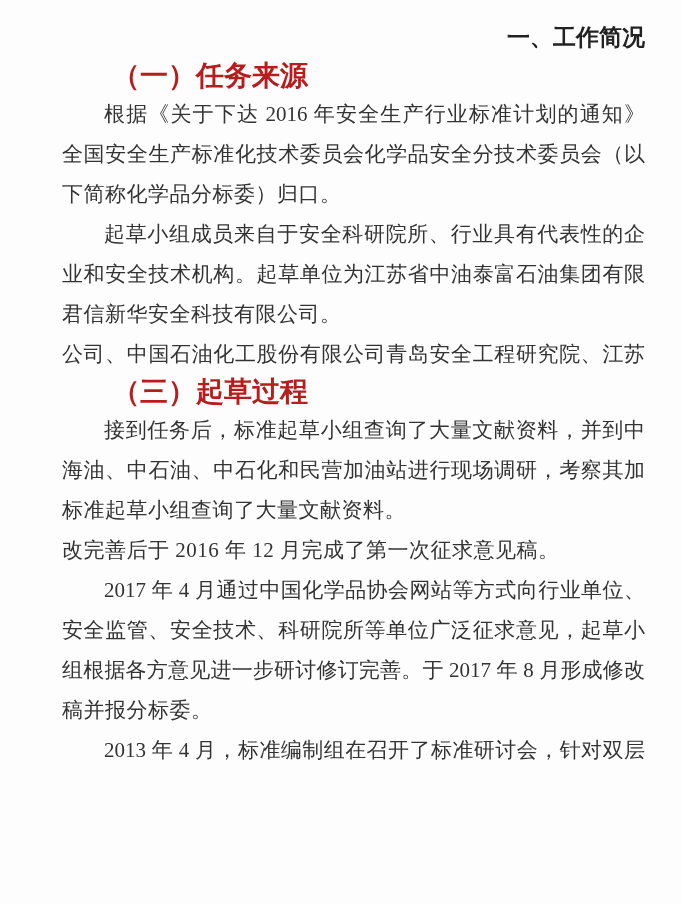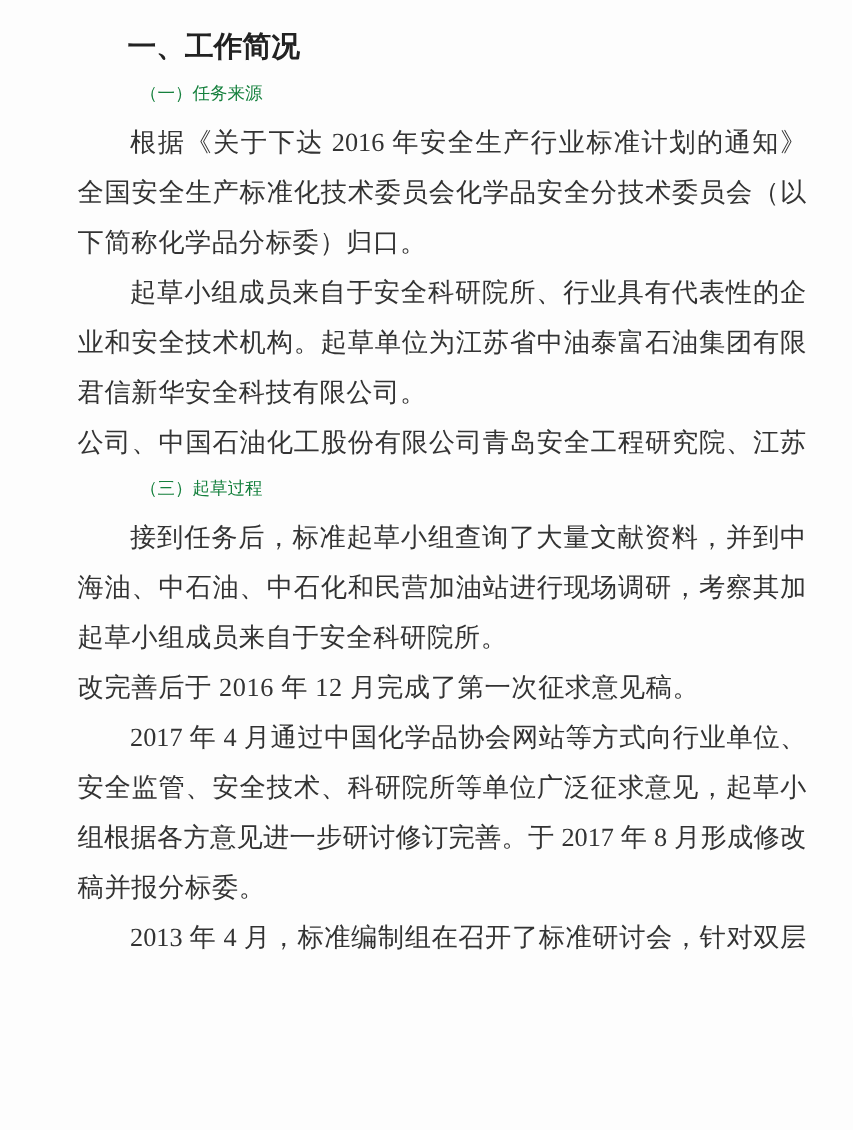--- a/index.html
+++ b/index.html
@@ -25,27 +25,28 @@
     white-space: nowrap;
   }
   .h1 {
     height: 42px;
     line-height: 42px;
     font-size: 23px;
     font-weight: bold;
     color: #222222;
     font-family: "Liberation Sans", "DejaVu Sans", sans-serif;
     padding-left: 40px;
+    text-align: right;
   }
   .h2 {
     height: 36px;
     line-height: 36px;
-    font-size: 14px;
-    font-weight: normal;
-    color: #15803d;
+    font-size: 28px;
+    font-weight: bold;
+    color: #b91c1c;
     padding-left: 50px;
   }
   .body {
     height: 40px;
     line-height: 40px;
     font-size: 21px;
     letter-spacing: 0.5px;
   }
   .indent {
     text-indent: 42px;
@@ -66,20 +67,20 @@
   <div class="row body indent justify">根据《关于下达 2016 年安全生产行业标准计划的通知》(安</div>
   <div class="row body justify">全国安全生产标准化技术委员会化学品安全分技术委员会（以</div>
   <div class="row body">下简称化学品分标委）归口。</div>
   <div class="row body indent justify">起草小组成员来自于安全科研院所、行业具有代表性的企</div>
   <div class="row body justify">业和安全技术机构。起草单位为江苏省中油泰富石油集团有限</div>
   <div class="row body">君信新华安全科技有限公司。</div>
   <div class="row body justify">公司、中国石油化工股份有限公司青岛安全工程研究院、江苏</div>
   <div class="row h2">（三）起草过程</div>
   <div class="row body indent justify">接到任务后，标准起草小组查询了大量文献资料，并到中</div>
   <div class="row body justify">海油、中石油、中石化和民营加油站进行现场调研，考察其加</div>
-  <div class="row body">起草小组成员来自于安全科研院所。</div>
+  <div class="row body">标准起草小组查询了大量文献资料。</div>
   <div class="row body">改完善后于 2016 年 12 月完成了第一次征求意见稿。</div>
   <div class="row body indent justify">2017 年 4 月通过中国化学品协会网站等方式向行业单位、</div>
   <div class="row body justify">安全监管、安全技术、科研院所等单位广泛征求意见，起草小</div>
   <div class="row body justify">组根据各方意见进一步研讨修订完善。于 2017 年 8 月形成修改</div>
   <div class="row body">稿并报分标委。</div>
   <div class="row body indent justify">2013 年 4 月，标准编制组在召开了标准研讨会，针对双层</div>
 </div>
 
 </body></html>

